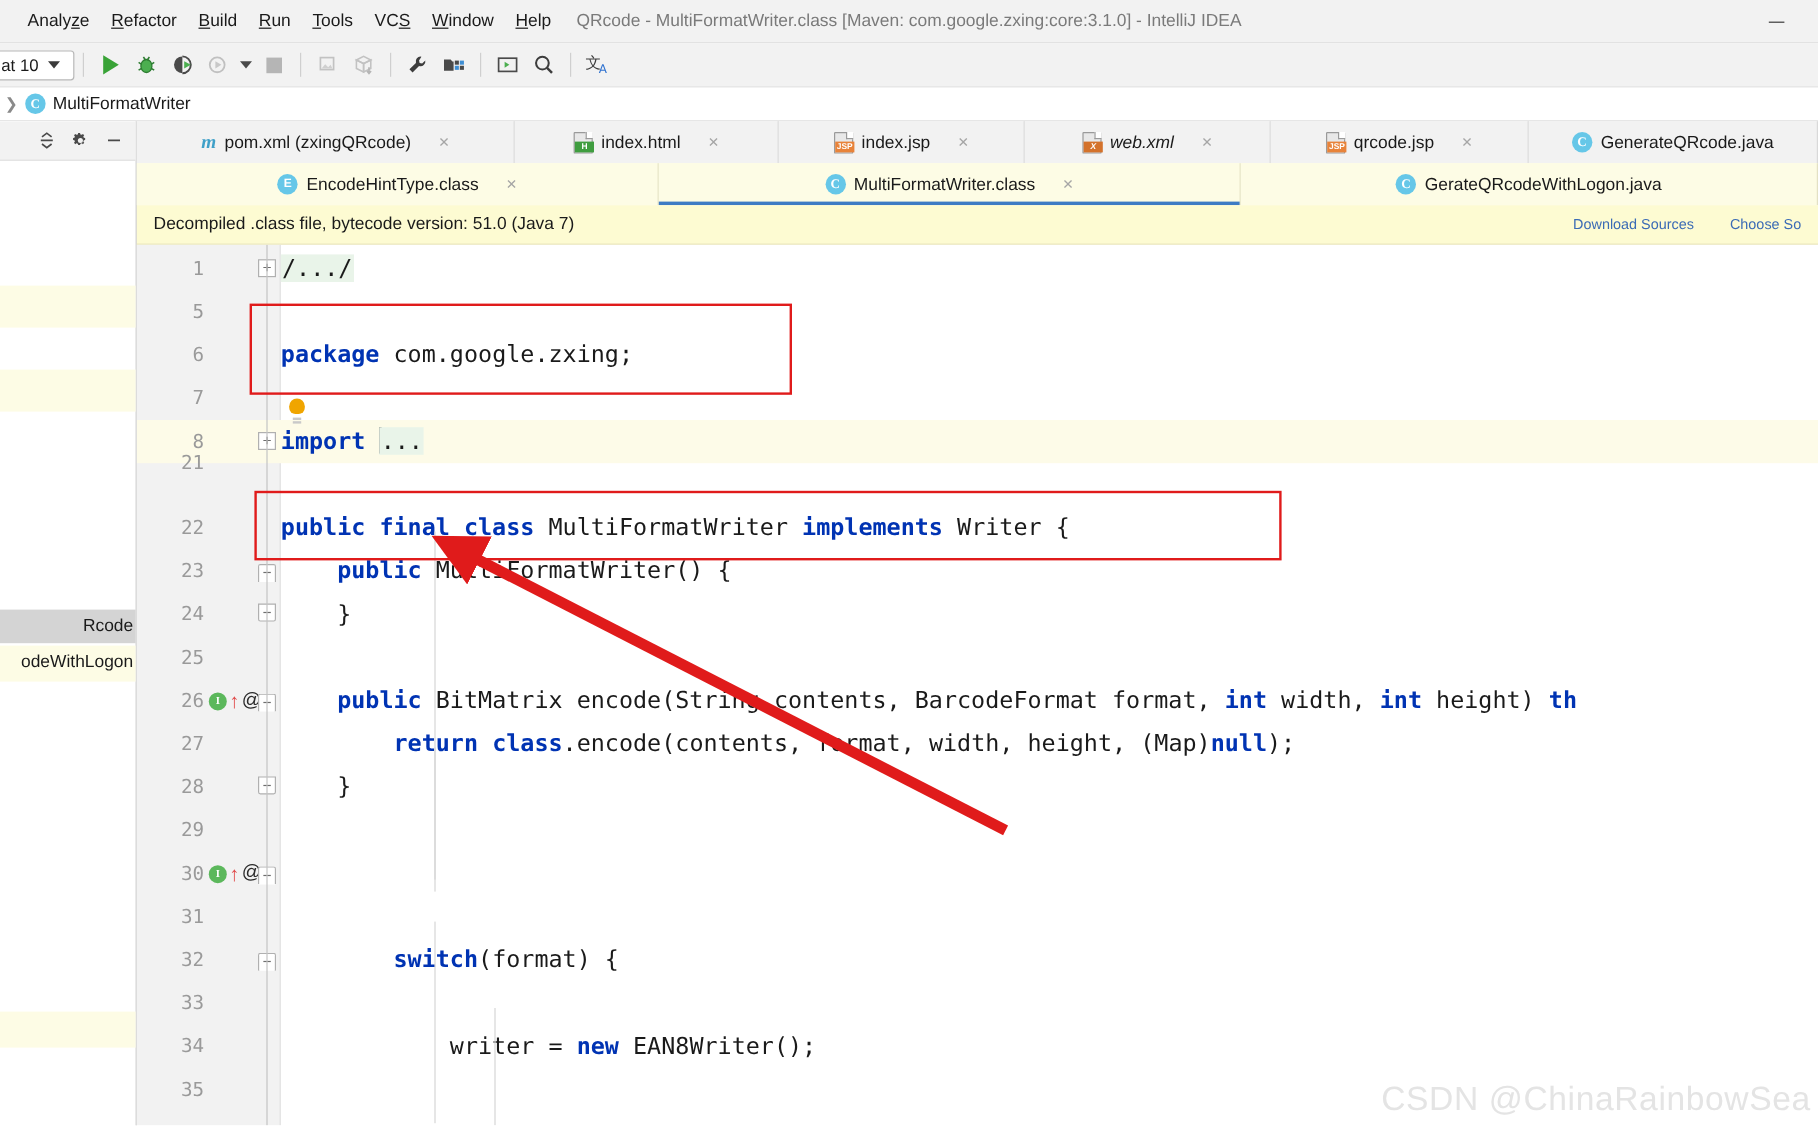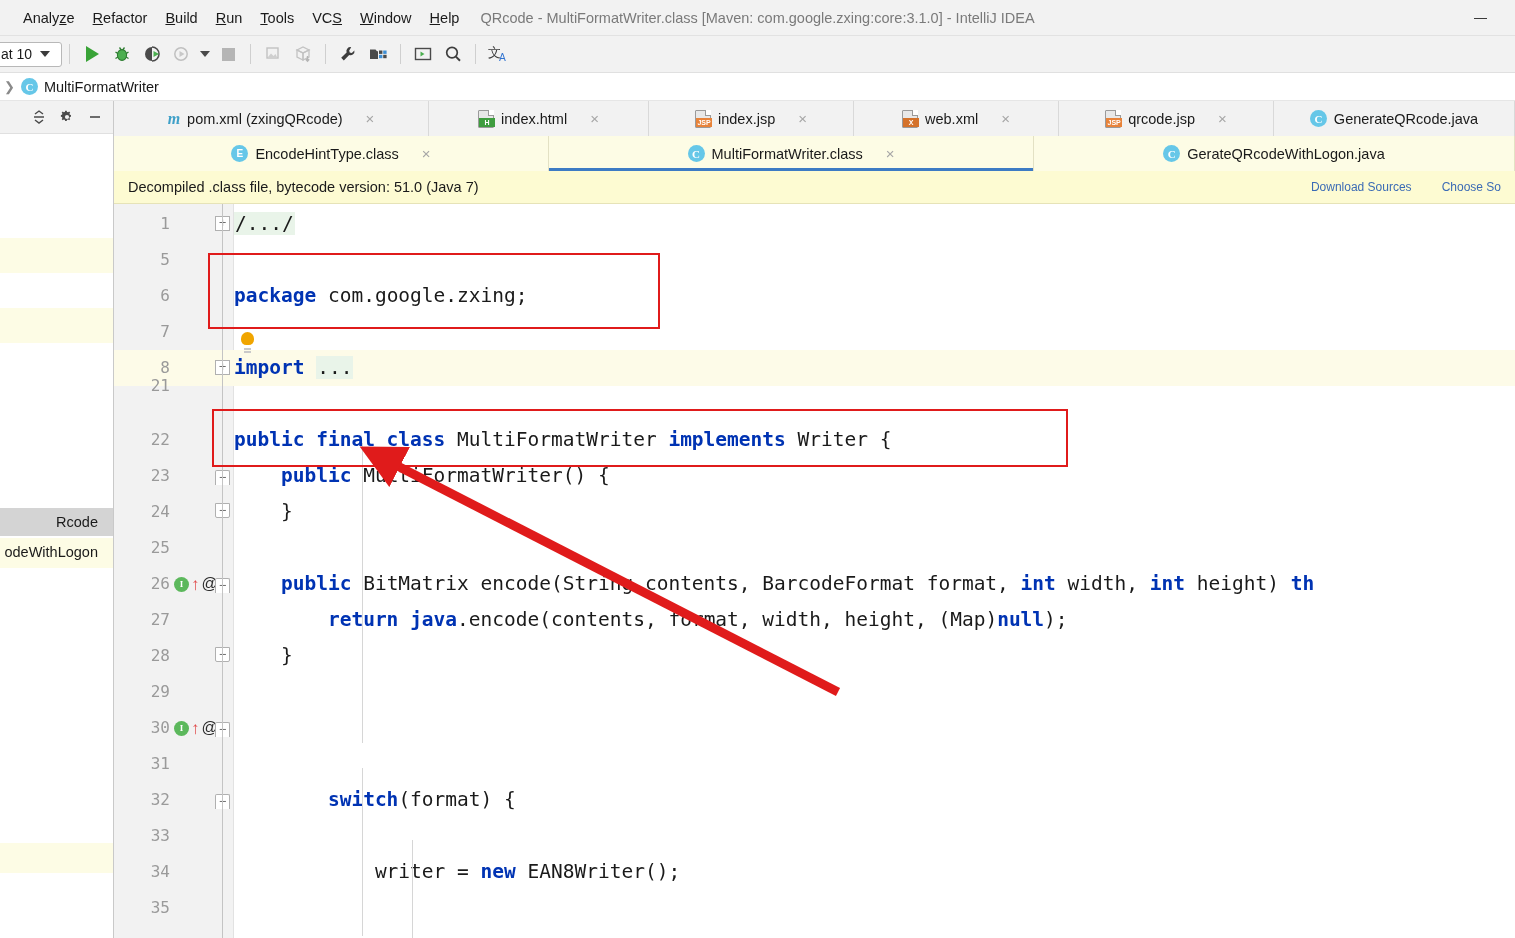--- a/index.html
+++ b/index.html
@@ -115,21 +115,21 @@
     gap: 10px; padding-right: 10px;
   }
   .stub-ic { width: 18px; height: 18px; display: flex; align-items: center; justify-content: center; color: #4a4a4a; }
   .stub-band {
     position: absolute; left: 0; width: 114px;
     background: #fdfce5;
   }
   .tree-row {
     position: absolute; left: 0; width: 114px; height: 28px;
     display: flex; align-items: center; justify-content: flex-end;
-    padding-right: 16px;
+    padding-right: 3px;
     font-size: 14.5px; color: #1a1a1a; white-space: nowrap;
   }
   .tree-row.sel { background: #d4d4d4; }
 
   
   .tabrow {
     position: absolute; left: 114px;
     width: 1401px; height: 35px;
     background: #f2f2f2;
     display: flex;
@@ -497,21 +497,21 @@
         <span class="xclose">×</span>
       </div>
       <div class="tab" style="width: 205px;">
         <span class="ficon doc">
           <span class="corner"></span>
           <span class="tagbox jsp">JSP</span>
         </span>
         <span>index.jsp</span>
         <span class="xclose">×</span>
       </div>
-      <div class="tab" style="width: 205px;">
+      <div class="tab" style="width: 205px; font-style: italic;">
         <span class="ficon doc">
           <span class="corner"></span>
           <span class="tagbox xml">X</span>
         </span>
         <span>web.xml</span>
         <span class="xclose">×</span>
       </div>
       <div class="tab" style="width: 215px;">
         <span class="ficon doc">
           <span class="corner"></span>
@@ -604,21 +604,21 @@
           <span class="gmark" style="left:60px">
             <span class="impl-dot">I</span>
             <span class="up-arrow">↑</span>
             <span class="at-sign">@</span>
           </span>
           <span class="fold top" style="top:12px">−</span>
           <span class="code"><span class="kw">    public</span><span class=""> BitMatrix encode(String contents, BarcodeFormat format, </span><span class="kw">int</span><span class=""> width, </span><span class="kw">int</span><span class=""> height) </span><span class="kw">th</span></span>
         </div>
         <div class="line" style="top: 398px;">
           <span class="lno">27</span>
-          <span class="code"><span class="kw">        return</span><span class=""> </span><span class="kw">java</span><span class="">.encode(contents, format, width, height, (Map)</span><span class="kw">null</span><span class="">);</span></span>
+          <span class="code"><span class="kw">        return</span><span class=""> </span><span class="kw">class</span><span class="">.encode(contents, format, width, height, (Map)</span><span class="kw">null</span><span class="">);</span></span>
         </div>
         <div class="line" style="top: 434px;">
           <span class="lno">28</span>
           <span class="fold bot" style="top:9px">−</span>
           <span class="code"><span class="">    }</span></span>
         </div>
         <div class="line" style="top: 470px;">
           <span class="lno">29</span>
           <span class="code"></span>
         </div>
@@ -663,13 +663,14 @@
 
   <svg class="arrow-svg">
     <defs>
       <marker id="ah" markerWidth="5" markerHeight="5" refX="2.2" refY="2.5" orient="auto">
         <path d="M0,0 L5,2.5 L0,5 Z" fill="#e01b1b"></path>
       </marker>
     </defs>
     <line id="arrowline" x1="838" y1="692" x2="382" y2="458" stroke="#e01b1b" stroke-width="9" marker-end="url(#ah)"></line>
   </svg>
 
+  <div class="watermark">CSDN @ChinaRainbowSea</div>
 </div>
 
 </body></html>

